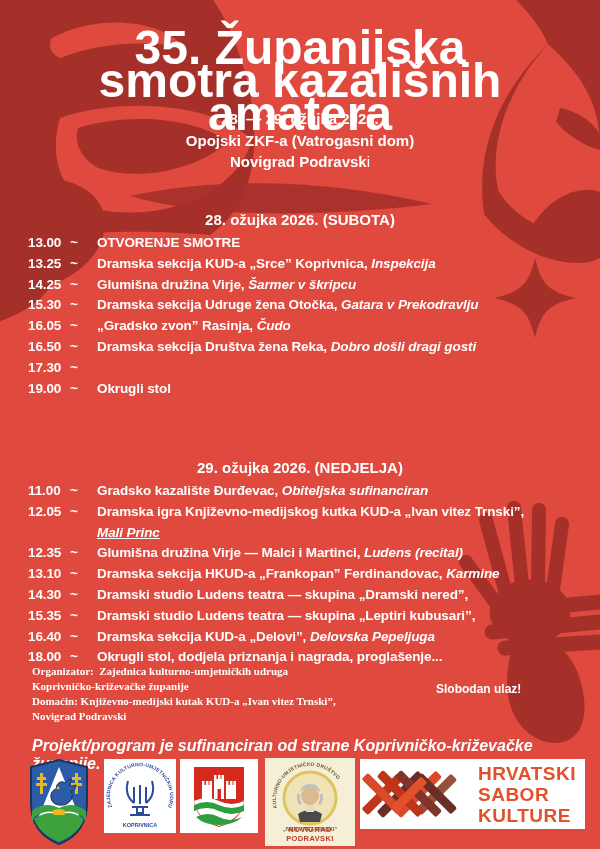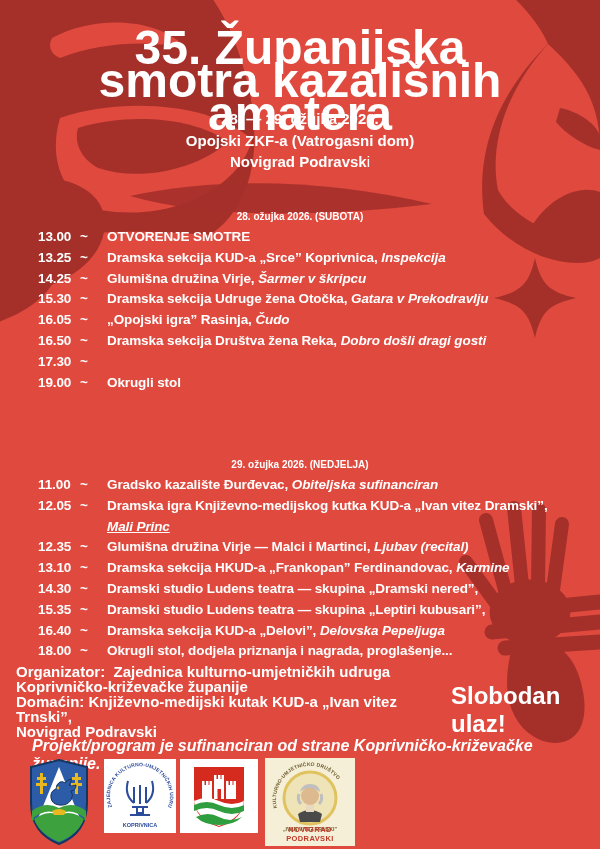--- a/index.html
+++ b/index.html
@@ -19,32 +19,32 @@
   .layer{position:absolute;z-index:2;}
 
   .title{top:31px;left:0;width:100%;text-align:center;font-size:24px;line-height:33px;}
   .title-inner{display:block;width:440px;margin:0 auto;}
   .meta{top:108px;left:0;width:100%;text-align:center;font-size:15px;line-height:21.5px;}
   .meta .tail{font-weight:normal;}
 
   .section{left:0;width:100%;}
   .sec-sat{top:211px;}
   .sec-sun{top:419px;margin-top:40px;}
-  .sec-heading{text-align:center;font-size:10px;margin-bottom:5px;}
-  ul.program{list-style:none;padding:0 4px 0 38px;font-size:13.5px;letter-spacing:-0.1px;}
+  .sec-heading{text-align:center;font-size:15px;margin-bottom:5px;}
+  ul.program{list-style:none;padding:0 4px 0 28px;font-size:13.5px;letter-spacing:-0.1px;}
   ul.program li{display:flex;line-height:20.8px;}
   ul.program .time{flex:0 0 42px;}
   ul.program .tilde{flex:0 0 27px;}
   ul.program .txt{flex:1;}
   ul.program em{font-style:italic;}
   ul.program li.wrap em{display:block;text-decoration:underline;}
 
-  .credits{top:664px;left:16px;width:410px;font-size:15px;line-height:15px;}
+  .credits{top:664px;left:32px;width:410px;font-size:11px;line-height:15px;font-family:Liberation Serif, serif;}
   .credits div{white-space:pre-wrap;}
-  .free-entry{top:682px;left:451px;font-size:24px;}
+  .free-entry{top:682px;left:436px;font-size:12px;}
   .funding{top:737px;left:32px;font-size:16px;font-style:italic;}
 
   .logos{top:757px;left:0;width:100%;height:92px;}
   .logo-box{position:absolute;background:#fff;}
   .lg1{left:28px;top:2px;width:62px;height:86px;background:transparent;}
   .lg2{left:104px;top:2px;width:72px;height:74px;}
   .lg3{left:180px;top:2px;width:78px;height:74px;}
   .lg4{left:265px;top:1px;width:90px;height:88px;background:#F5EFD8;}
   .lg5{left:360px;top:2px;width:225px;height:70px;}
   .lg5-wrap{display:flex;align-items:center;height:100%;}
@@ -128,21 +128,21 @@
           <span class="txt"><span>Glumišna družina Virje, </span><em>Šarmer v škripcu</em></span>
         </li>
         <li>
           <span class="time">15.30</span>
           <span class="tilde">~</span>
           <span class="txt"><span>Dramska sekcija Udruge žena Otočka, </span><em>Gatara v Prekodravlju</em></span>
         </li>
         <li>
           <span class="time">16.05</span>
           <span class="tilde">~</span>
-          <span class="txt"><span>„Opojski igra” Rasinja, </span><em>Čudo</em></span>
+          <span class="txt"><span>„Gradsko zvon” Rasinja, </span><em>Čudo</em></span>
         </li>
         <li>
           <span class="time">16.50</span>
           <span class="tilde">~</span>
           <span class="txt"><span>Dramska sekcija Društva žena Reka, </span><em>Dobro došli dragi gosti</em></span>
         </li>
         <li>
           <span class="time">17.30</span>
           <span class="tilde">~</span>
         </li>
@@ -158,26 +158,26 @@
     <h2 class="sec-heading">29. ožujka 2026. (NEDJELJA)</h2>
     <ul class="program" id="sunday-list">
         <li>
           <span class="time">11.00</span>
           <span class="tilde">~</span>
           <span class="txt"><span>Gradsko kazalište Đurđevac, </span><em>Obiteljska sufinanciran</em></span>
         </li>
         <li class="wrap">
           <span class="time">12.05</span>
           <span class="tilde">~</span>
-          <span class="txt"><span>Dramska igra Književno-medijskog kutka KUD-a „Ivan vitez Dramski”,</span><em>Mali Princ</em></span>
+          <span class="txt"><span>Dramska igra Književno-medijskog kutka KUD-a „Ivan vitez Trnski”,</span><em>Mali Princ</em></span>
         </li>
         <li>
           <span class="time">12.35</span>
           <span class="tilde">~</span>
-          <span class="txt"><span>Glumišna družina Virje — Malci i Martinci, </span><em>Ljubav (recital)</em></span>
+          <span class="txt"><span>Glumišna družina Virje — Malci i Martinci, </span><em>Ludens (recital)</em></span>
         </li>
         <li>
           <span class="time">13.10</span>
           <span class="tilde">~</span>
           <span class="txt"><span>Dramska sekcija HKUD-a „Frankopan” Ferdinandovac, </span><em>Karmine</em></span>
         </li>
         <li class="wrap">
           <span class="time">14.30</span>
           <span class="tilde">~</span>
           <span class="txt"><span>Dramski studio Ludens teatra — skupina „Dramski nered”,</span></span>
@@ -288,15 +288,37 @@
           <rect x="41" y="46" width="8" height="8" fill="#E8D9C0"></rect>
           <circle cx="45" cy="38" r="9" fill="#DDB98F"></circle>
           <path d="M35,34 q2,-8 10,-8 q9,0 10,8 q-5,-4 -10,-4 q-6,0 -10,4 Z" fill="#BFBFBF"></path>
           <path d="M34,36 q-2,6 2,10 M56,36 q2,6 -2,10" stroke="#BFBFBF" stroke-width="3" fill="none"></path>
         </g>
         <text x="45" y="73" font-size="5.2" fill="#6B5A2A" text-anchor="middle" font-family="Liberation Sans, sans-serif">„IVAN VITEZ TRNSKI”</text>
       </svg>
       <div class="kud-caption">NOVIGRAD PODRAVSKI</div>
     </div>
 
+    <div class="logo-box lg5">
+      <div class="lg5-wrap">
+        <svg width="110" height="70" viewBox="0 0 110 70">
+          <g>
+            <rect x="18" y="10" width="9" height="50" rx="2" transform="rotate(45 22 35)" fill="#C03418"></rect>
+            <rect x="36" y="6" width="9" height="58" rx="2" transform="rotate(45 40 35)" fill="#6B2E26"></rect>
+            <rect x="54" y="6" width="9" height="58" rx="2" transform="rotate(45 58 35)" fill="#D94A2B"></rect>
+            <rect x="72" y="10" width="9" height="50" rx="2" transform="rotate(45 76 35)" fill="#96503B"></rect>
+            <rect x="18" y="10" width="9" height="50" rx="2" transform="rotate(-45 22 35)" fill="#D94A2B"></rect>
+            <rect x="36" y="6" width="9" height="58" rx="2" transform="rotate(-45 40 35)" fill="#C03418"></rect>
+            <rect x="54" y="6" width="9" height="58" rx="2" transform="rotate(-45 58 35)" fill="#83342A"></rect>
+            <rect x="72" y="10" width="9" height="50" rx="2" transform="rotate(-45 76 35)" fill="#6B2E26"></rect>
+            <rect x="45" y="14" width="9" height="42" rx="2" transform="rotate(45 49 35)" fill="#E2512B"></rect>
+          </g>
+        </svg>
+        <div class="hsk-text">
+          <div>HRVATSKI</div>
+          <div>SABOR</div>
+          <div>KULTURE</div>
+        </div>
+      </div>
+    </div>
 
   </footer>
 </div>
 
 </body></html>

